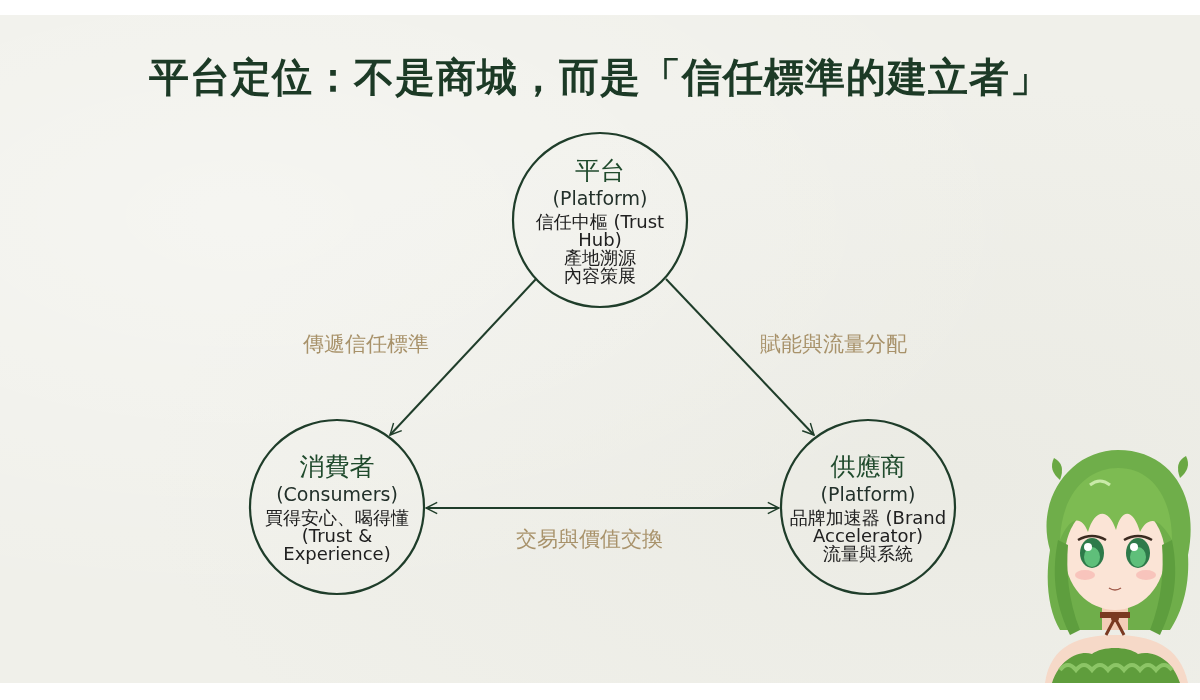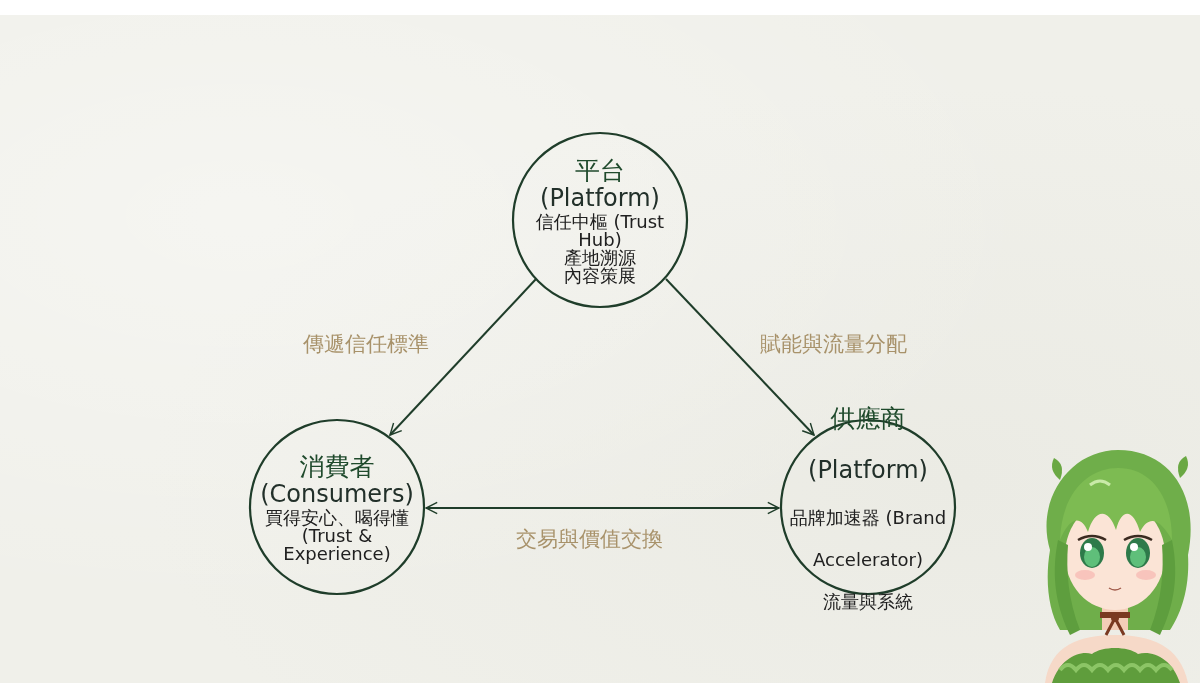--- a/index.html
+++ b/index.html
@@ -25,31 +25,32 @@
       text-align: center; font-size: 33px; font-weight: bold; color: #1c3a26;
       letter-spacing: 1px; white-space: nowrap;
     }
     svg.diagram { position: absolute; left: 0; top: -15px; width: 1200px; height: 700px; }
     .node {
       position: absolute; width: 174px; height: 174px;
       display: flex; flex-direction: column; align-items: center; justify-content: center;
       text-align: center; color: #1f2a22;
     }
     .node .zh { font-size: 25px; font-weight: normal; color: #1f4a2c; line-height: 30px; }
-    .node .en { font-size: 24px; color: #22302a; line-height: 24px; margin-bottom: 3px; }
+    .node .en { font-size: 19px; color: #22302a; line-height: 24px; margin-bottom: 3px; }
     .node .desc { font-size: 18px; color: #202020; line-height: 18px; }
     .edge-label {
       position: absolute; font-size: 21px; color: #a8926a; white-space: nowrap;
     }
     .mascot { position: absolute; left: 1030px; top: 440px; width: 170px; height: 243px; overflow: hidden; }
   </style>
 </head>
 <body>
 
 <div class="slide">
+  <div class="title">平台定位：不是商城，而是「信任標準的建立者」</div>
 
   <svg class="diagram" viewBox="0 0 1200 700">
     <defs>
       <marker id="arrow" viewBox="0 0 20 20" refX="18" refY="10" markerWidth="14" markerHeight="14" orient="auto-start-reverse" markerUnits="userSpaceOnUse">
         <path d="M2,2 L18,10 L2,18" fill="none" stroke="#1f3d2a" stroke-width="2"></path>
       </marker>
     </defs>
 
     <circle cx="600" cy="220" r="87" fill="none" stroke="#1f3d2a" stroke-width="2.2"></circle>
     <circle cx="337" cy="507" r="87" fill="none" stroke="#1f3d2a" stroke-width="2.2"></circle>
@@ -68,21 +69,21 @@
     <div class="desc">內容策展</div>
   </div>
 
   <div class="node" style="left:250px; top:405px;">
     <div class="zh">消費者</div>
     <div class="en">(Consumers)</div>
     <div class="desc">買得安心、喝得懂</div>
     <div class="desc">(Trust &amp; Experience)</div>
   </div>
 
-  <div class="node" style="left:781px; top:405px;gap:24px;">
+  <div class="node" style="left:781px; top:405px;">
     <div class="zh">供應商</div>
     <div class="en">(Platform)</div>
     <div class="desc">品牌加速器 (Brand</div>
     <div class="desc">Accelerator)</div>
     <div class="desc">流量與系統</div>
   </div>
 
   <div class="edge-label" style="left:303px; top:315px;">傳遞信任標準</div>
   <div class="edge-label" style="left:760px; top:315px;">賦能與流量分配</div>
   <div class="edge-label" style="left:516px; top:510px;">交易與價值交換</div>

